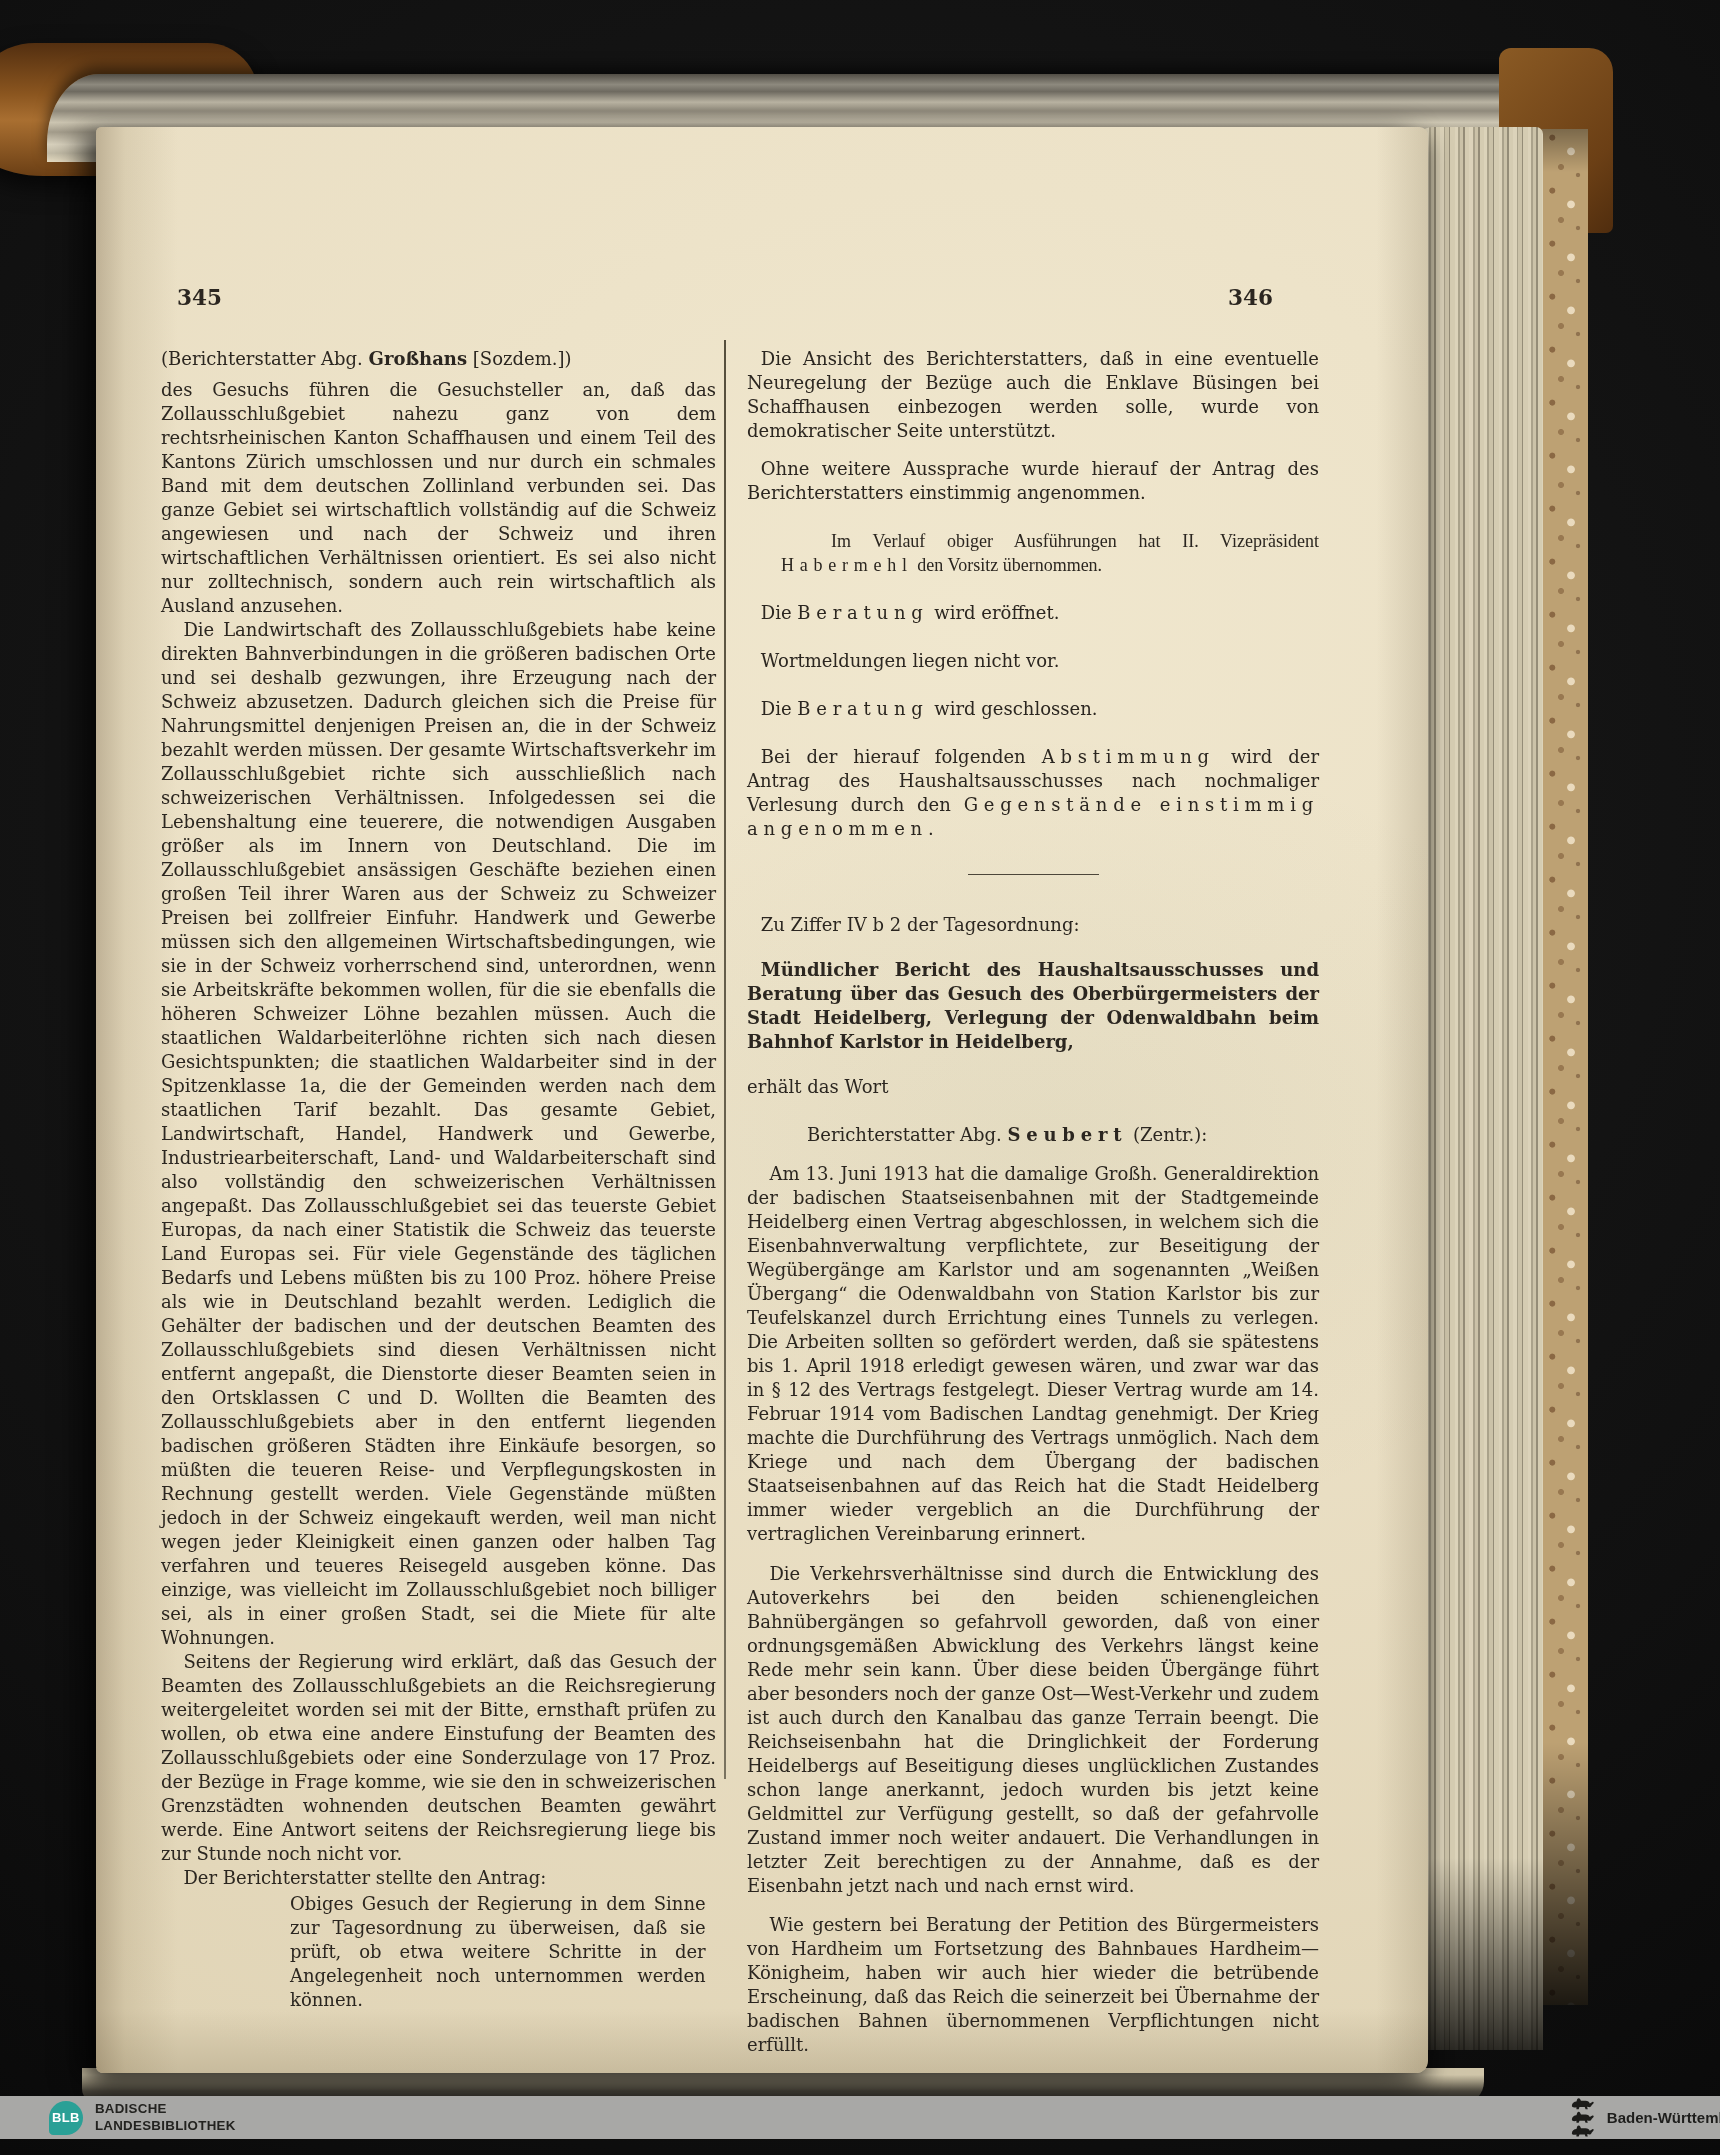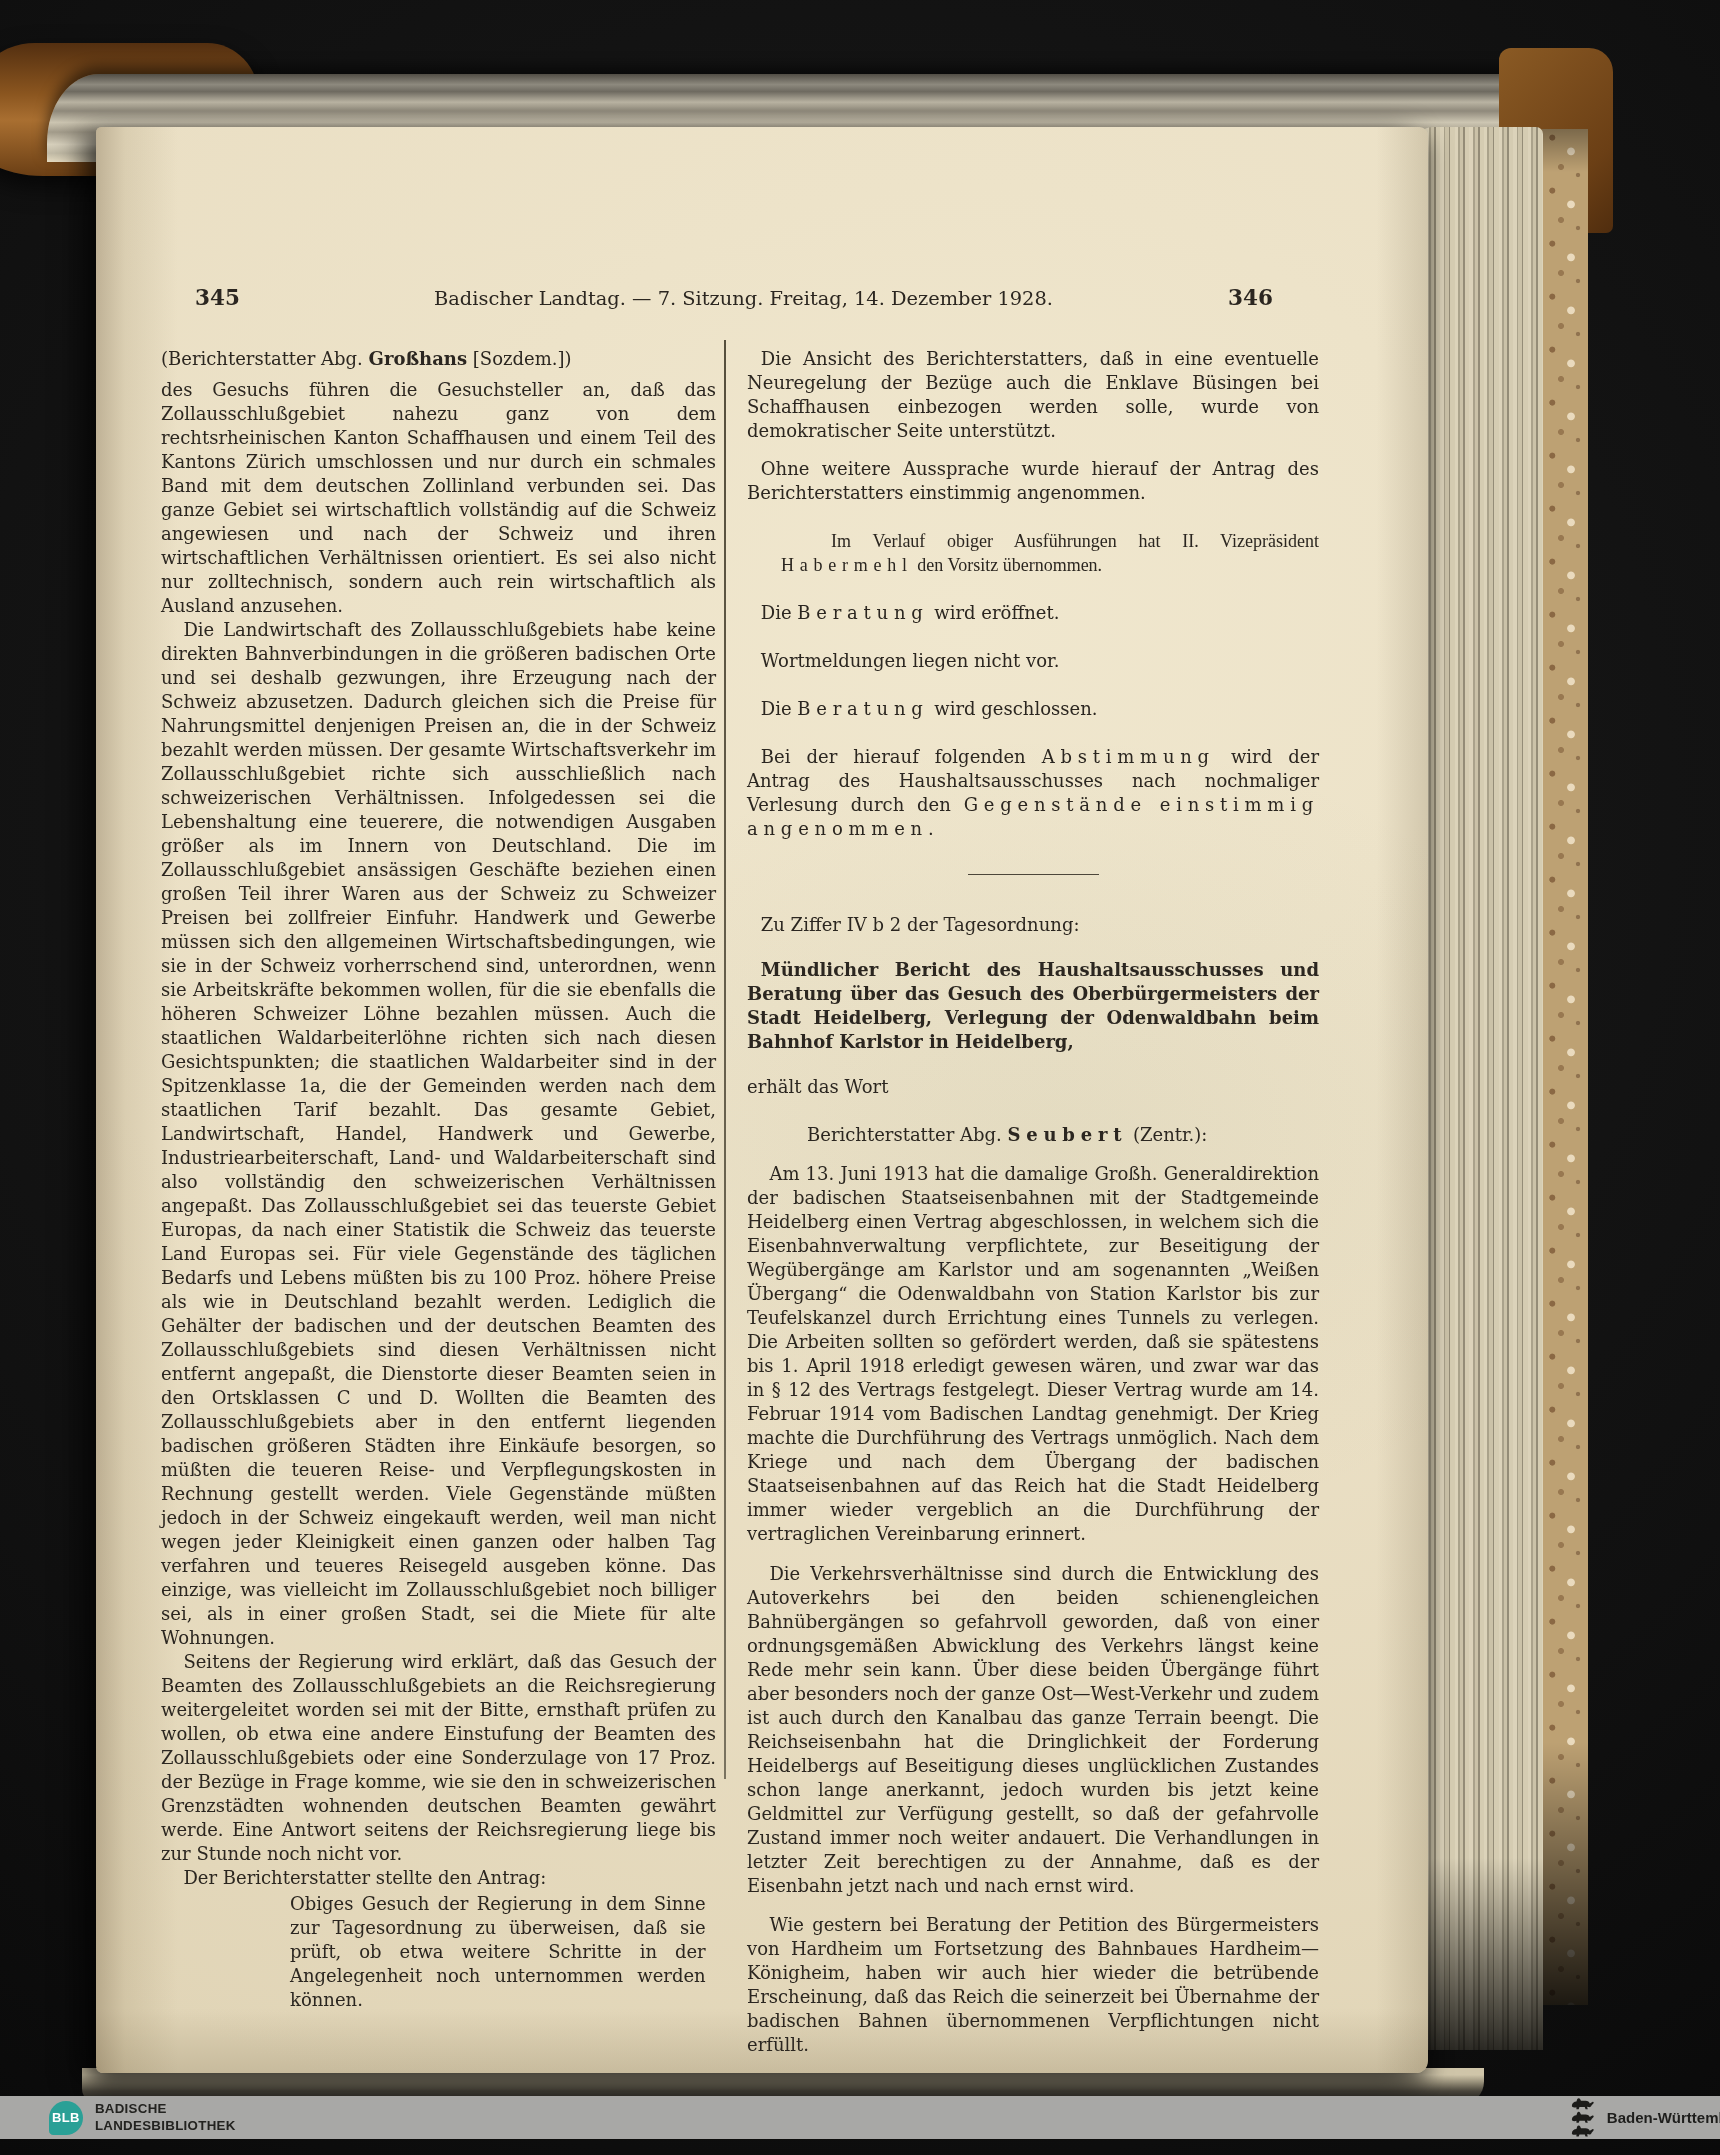--- a/index.html
+++ b/index.html
@@ -45,21 +45,21 @@
     border-radius:5.2px 8.6px 12px 6.9px;
     background:
       linear-gradient(90deg,rgba(90,70,40,.30) 0,rgba(120,100,60,.14) 29px,rgba(0,0,0,0) 82px),
       linear-gradient(270deg,rgba(90,75,45,.18) 0,rgba(0,0,0,0) 52px),
       linear-gradient(0deg,rgba(95,80,50,.20) 0,rgba(0,0,0,0) 65px),
       radial-gradient(60% 30% at 72% 52%,rgba(110,125,95,.07),transparent 70%),
       radial-gradient(140% 80% at 65% 25%,#f0e7ce 0%,#eadfc4 55%,#e1d5b7 100%);
     box-shadow:-17px 6.9px 29px rgba(0,0,0,.55), 0 12px 22.4px rgba(0,0,0,.5);}
   .page-header{position:relative;margin:158px 102px 0 65px;height:36px;color:#2b2620;}
   .pageno{font-weight:bold;font-size:21.5px;}
-  .pageno.left{position:absolute;left:34px;top:0;}
+  .pageno.left{position:absolute;left:16px;top:0;}
   .pageno.right{position:absolute;right:53px;top:0;}
   .running-title{position:absolute;left:0;right:0;top:1.7px;text-align:center;font-size:19.4px;}
   .columns{position:relative;margin:26px 102px 0 65px;display:flex;gap:31px;}
   .columns .divider{position:absolute;left:563px;top:-6.9px;width:1.7px;height:1439px;
     background:linear-gradient(180deg,#564f3d,#6a6350 60%,#7a7360);}
   .col{color:#2b2620;}
   .col-left{width:555px;}
   .col-right{width:572px;}
   p{margin:0;text-align:justify;font-size:18px;line-height:24px;color:#2b2620;}
   .indent{text-indent:22.4px;}
@@ -100,21 +100,20 @@
   <div class="top-page-stack"></div>
   <div class="cover-corner"></div>
   <div class="marbled-endpaper"></div>
   <div class="page-stack-right"></div>
   <div class="page-stack-bottom"></div>
 
   <div class="page">
 
     <div class="page-header">
       <span class="pageno left">345</span>
-      <span class="running-title">Badischer Landtag. — 7. Sitzung. Freitag, 14. Dezember 1928.</span>
       <span class="pageno right">346</span>
     </div>
 
     <div class="columns">
       <div class="divider"></div>
 
       <div class="col col-left">
         <p class="reporter"><span>(Berichterstatter Abg. </span><span class="bold">Großhans</span><span> [Sozdem.])</span></p>
         <p>des Gesuchs führen die Gesuchsteller an, daß das Zollausschlußgebiet nahezu ganz von dem rechtsrheinischen Kanton Schaffhausen und einem Teil des Kantons Zürich umschlossen und nur durch ein schmales Band mit dem deutschen Zollinland verbunden sei. Das ganze Gebiet sei wirtschaftlich vollständig auf die Schweiz angewiesen und nach der Schweiz und ihren wirtschaftlichen Verhältnissen orientiert. Es sei also nicht nur zolltechnisch, sondern auch rein wirtschaftlich als Ausland anzusehen.</p>
         <p class="indent">Die Landwirtschaft des Zollausschlußgebiets habe keine direkten Bahnverbindungen in die größeren badischen Orte und sei deshalb gezwungen, ihre Erzeugung nach der Schweiz abzusetzen. Dadurch gleichen sich die Preise für Nahrungsmittel denjenigen Preisen an, die in der Schweiz bezahlt werden müssen. Der gesamte Wirtschaftsverkehr im Zollausschlußgebiet richte sich ausschließlich nach schweizerischen Verhältnissen. Infolgedessen sei die Lebenshaltung eine teuerere, die notwendigen Ausgaben größer als im Innern von Deutschland. Die im Zollausschlußgebiet ansässigen Geschäfte beziehen einen großen Teil ihrer Waren aus der Schweiz zu Schweizer Preisen bei zollfreier Einfuhr. Handwerk und Gewerbe müssen sich den allgemeinen Wirtschaftsbedingungen, wie sie in der Schweiz vorherrschend sind, unterordnen, wenn sie Arbeitskräfte bekommen wollen, für die sie ebenfalls die höheren Schweizer Löhne bezahlen müssen. Auch die staatlichen Waldarbeiterlöhne richten sich nach diesen Gesichtspunkten; die staatlichen Waldarbeiter sind in der Spitzenklasse 1a, die der Gemeinden werden nach dem staatlichen Tarif bezahlt. Das gesamte Gebiet, Landwirtschaft, Handel, Handwerk und Gewerbe, Industriearbeiterschaft, Land- und Waldarbeiterschaft sind also vollständig den schweizerischen Verhältnissen angepaßt. Das Zollausschlußgebiet sei das teuerste Gebiet Europas, da nach einer Statistik die Schweiz das teuerste Land Europas sei. Für viele Gegenstände des täglichen Bedarfs und Lebens müßten bis zu 100 Proz. höhere Preise als wie in Deutschland bezahlt werden. Lediglich die Gehälter der badischen und der deutschen Beamten des Zollausschlußgebiets sind diesen Verhältnissen nicht entfernt angepaßt, die Dienstorte dieser Beamten seien in den Ortsklassen C und D. Wollten die Beamten des Zollausschlußgebiets aber in den entfernt liegenden badischen größeren Städten ihre Einkäufe besorgen, so müßten die teueren Reise- und Verpflegungskosten in Rechnung gestellt werden. Viele Gegenstände müßten jedoch in der Schweiz eingekauft werden, weil man nicht wegen jeder Kleinigkeit einen ganzen oder halben Tag verfahren und teueres Reisegeld ausgeben könne. Das einzige, was vielleicht im Zollausschlußgebiet noch billiger sei, als in einer großen Stadt, sei die Miete für alte Wohnungen.</p>

